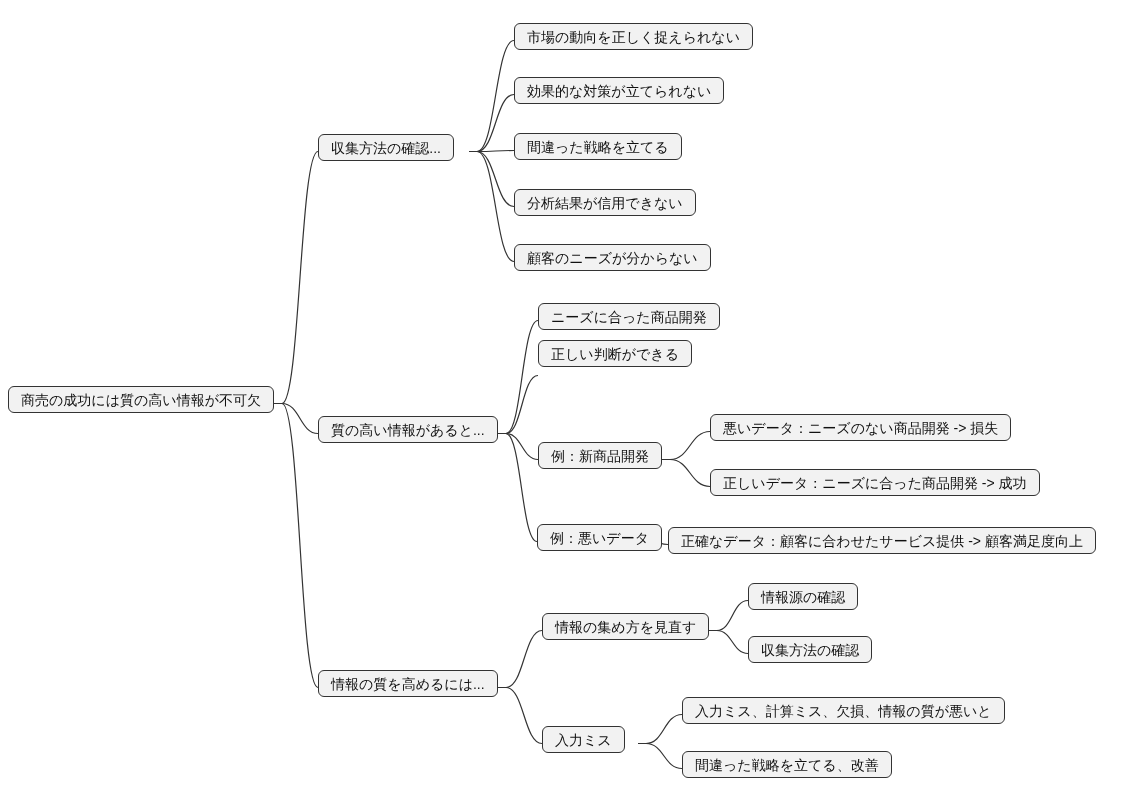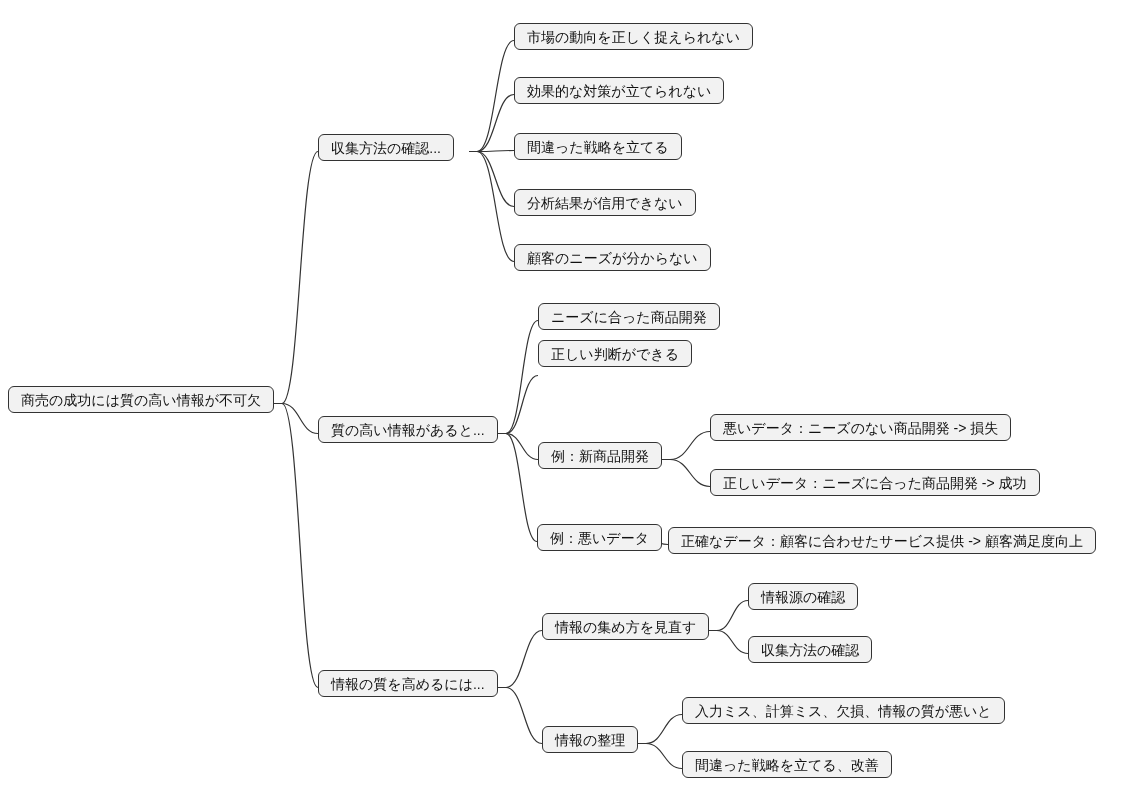--- a/index.html
+++ b/index.html
@@ -82,19 +82,19 @@
   <div class="node" id="n-good1" style="left:538px; top:303px">ニーズに合った商品開発</div>
   <div class="node" id="n-good2" style="left:538px; top:340px">正しい判断ができる</div>
   <div class="node" id="n-good3" style="left:538px; top:442px">例：新商品開発</div>
   <div class="node" id="n-good4" style="left:537px; top:524px">例：悪いデータ</div>
 
   <div class="node" id="n-good3a" style="left:710px; top:414px">悪いデータ：ニーズのない商品開発 -&gt; 損失</div>
   <div class="node" id="n-good3b" style="left:710px; top:469px">正しいデータ：ニーズに合った商品開発 -&gt; 成功</div>
   <div class="node" id="n-good4a" style="left:668px; top:527px">正確なデータ：顧客に合わせたサービス提供 -&gt; 顧客満足度向上</div>
 
   <div class="node" id="n-improve1" style="left:542px; top:613px">情報の集め方を見直す</div>
-  <div class="node" id="n-improve2" style="left:542px; top:726px">情報の整理</div>
+  <div class="node" id="n-improve2" style="left:542px; top:726px">入力ミス</div>
 
   <div class="node" id="n-improve1a" style="left:748px; top:583px">情報源の確認</div>
   <div class="node" id="n-improve1b" style="left:748px; top:636px">収集方法の確認</div>
   <div class="node" id="n-improve2a" style="left:682px; top:697px">入力ミス、計算ミス、欠損、情報の質が悪いと</div>
   <div class="node" id="n-improve2b" style="left:682px; top:751px">間違った戦略を立てる、改善</div>
 </div>
 
 </body></html>

